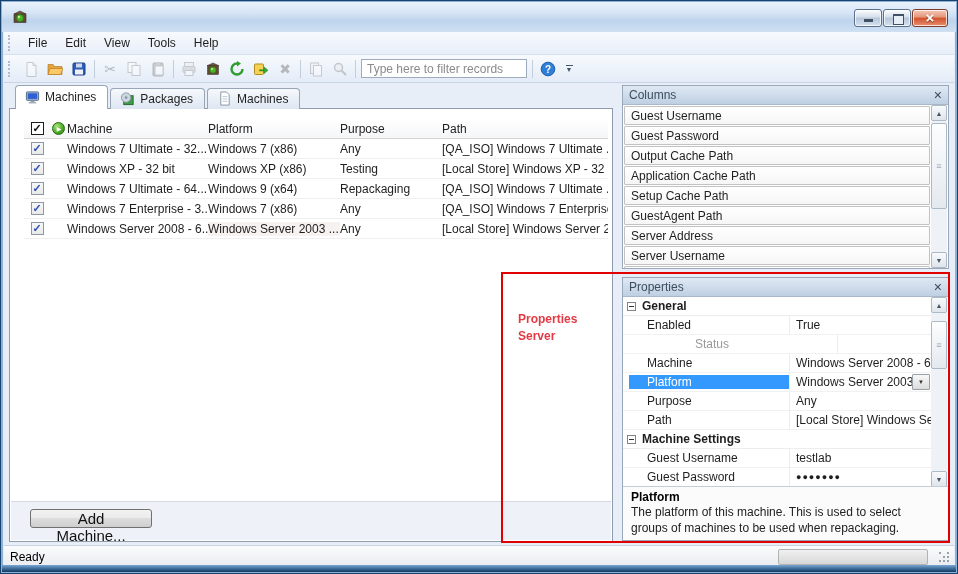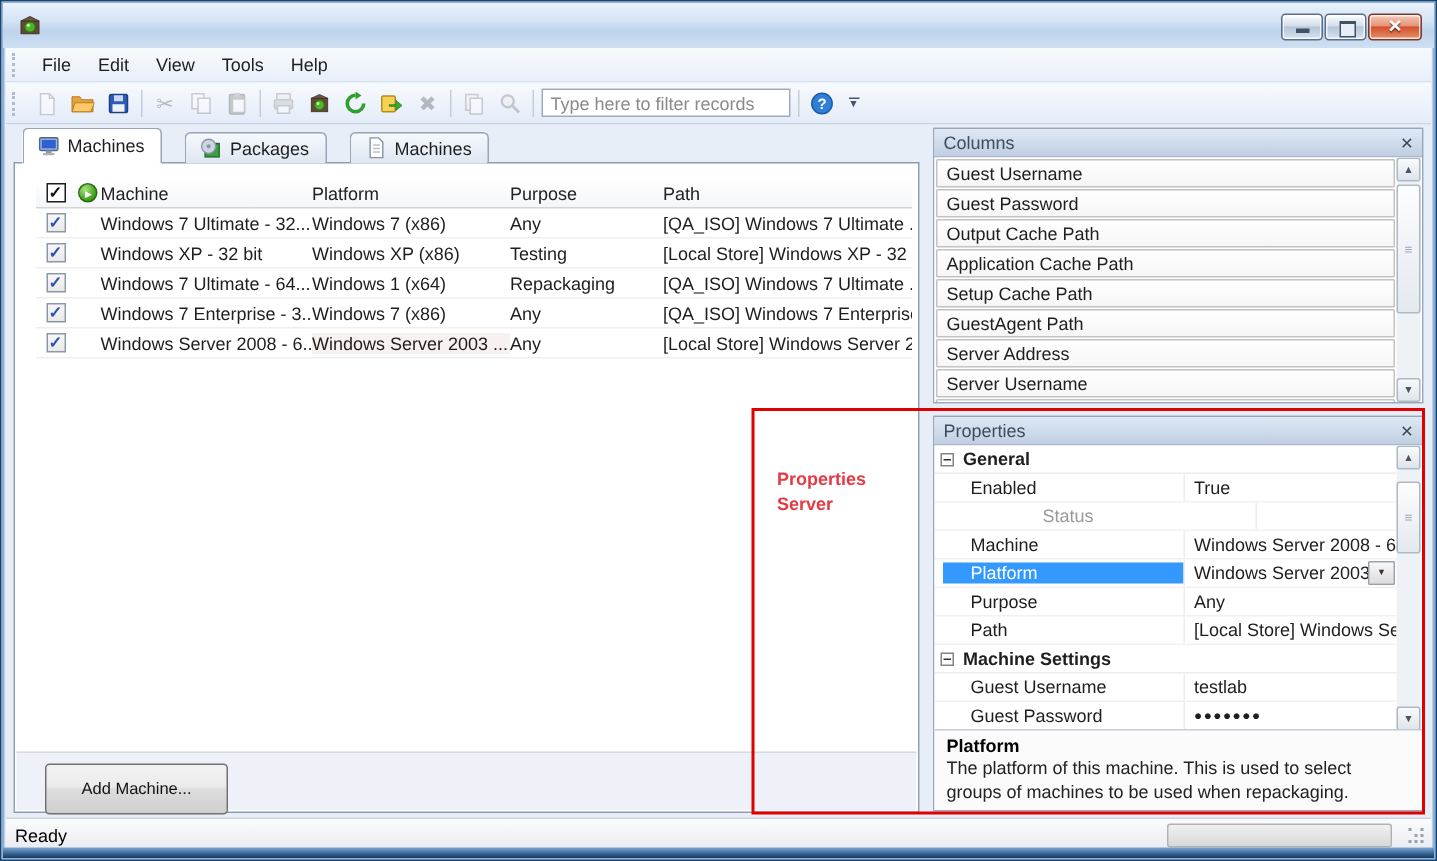--- a/index.html
+++ b/index.html
@@ -48,35 +48,35 @@
   .filter-input::placeholder { color:#8a8a8a; }
   .overflow-btn { width:14px; height:20px; margin-left:2px; display:flex; flex-direction:column;
     align-items:center; justify-content:center; color:#44546a; cursor:default; }
   .overflow-btn .bar { width:7px; height:0; border-top:1px solid #44546a; margin-bottom:2px; }
   .overflow-btn .arr { font-size:7px; line-height:4px; }
 
   
   .workspace { position:absolute; top:82px; left:3px; right:3px; bottom:30px; background:#e8eef8; }
 
   
-  .tabs { position:absolute; left:11px; top:2px; height:24px; display:flex; align-items:flex-end; z-index:3;gap:13px; }
+  .tabs { position:absolute; left:11px; top:2px; height:24px; display:flex; align-items:flex-end; z-index:3; }
   .tab { display:flex; align-items:center; gap:5px; padding:3px 11px 4px 9px; height:21px;
     border:1px solid #97a5b7; border-bottom:none; border-radius:4px 4px 0 0; margin-right:2px;
     background:linear-gradient(#f6f9fc,#dde6f2); cursor:default; position:relative; }
   .tab svg { width:15px; height:15px; }
   .tab.active { background:#fff; height:24px; z-index:4; box-shadow:0 1px 0 #fff; }
 
   
   .tabpage { position:absolute; left:5px; top:25px; width:604px; height:434px;
     background:#fff; border:1px solid #8e9cae; z-index:2; }
   .tabpage-bottom { position:absolute; left:1px; right:1px; bottom:1px; height:39px;
     background:#eef1f7; border-top:1px solid #d5dae2; }
-  .btn { height:34px; padding:0 12px; border:1px solid #707070; border-radius:3px;
+  .btn { height:19px; padding:0 12px; border:1px solid #707070; border-radius:3px;
     background:linear-gradient(#f2f2f2,#ebebeb 45%,#dddddd 50%,#cfcfcf); font-family:"Liberation Sans",sans-serif;
-    font-size:11px; color:#111; cursor:default; }
+    font-size:15px; color:#111; cursor:default; }
   .btn-add { position:absolute; left:19px; top:7px; width:122px; }
   .btn-remove { position:absolute; left:147px; top:7px; width:106px; }
 
   
   .mgrid { position:absolute; left:14px; top:10px; width:584px; }
   .mrow { display:flex; height:20px; align-items:center; border-bottom:1px solid #efefef; }
   .mrow.header { border-bottom:1px solid #d4d4d4; background:linear-gradient(#ffffff,#f5f6f8); font-weight:normal; }
   .c-cb { flex:0 0 26px; display:flex; justify-content:center; }
   .c-ic { flex:0 0 17px; display:flex; justify-content:center; }
   .c-machine { flex:0 0 141px; } .c-platform { flex:0 0 132px; } .c-purpose { flex:0 0 102px; }
@@ -346,21 +346,21 @@
           <div class="cell c-platform">Windows XP (x86)</div>
           <div class="cell c-purpose">Testing</div>
           <div class="cell c-path">[Local Store] Windows XP - 32 ...</div>
         </div>
         <div class="mrow">
           <div class="c-cb">
               <div class="cb">✓</div>
             </div>
           <div class="c-ic"></div>
           <div class="cell c-machine">Windows 7 Ultimate - 64...</div>
-          <div class="cell c-platform">Windows 1 (x64)</div>
+          <div class="cell c-platform">Windows 9 (x64)</div>
           <div class="cell c-purpose">Repackaging</div>
           <div class="cell c-path">[QA_ISO] Windows 7 Ultimate ...</div>
         </div>
         <div class="mrow">
           <div class="c-cb">
               <div class="cb">✓</div>
             </div>
           <div class="c-ic"></div>
           <div class="cell c-machine">Windows 7 Enterprise - 3...</div>
           <div class="cell c-platform">Windows 7 (x86)</div>

